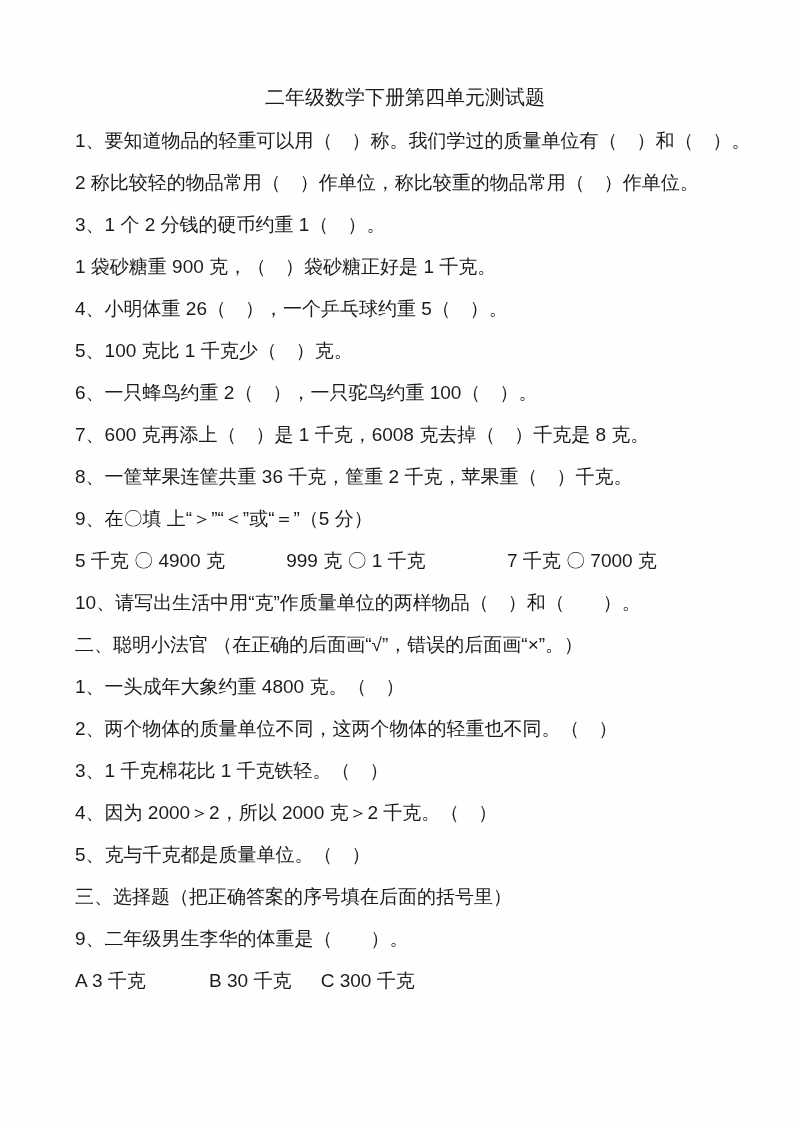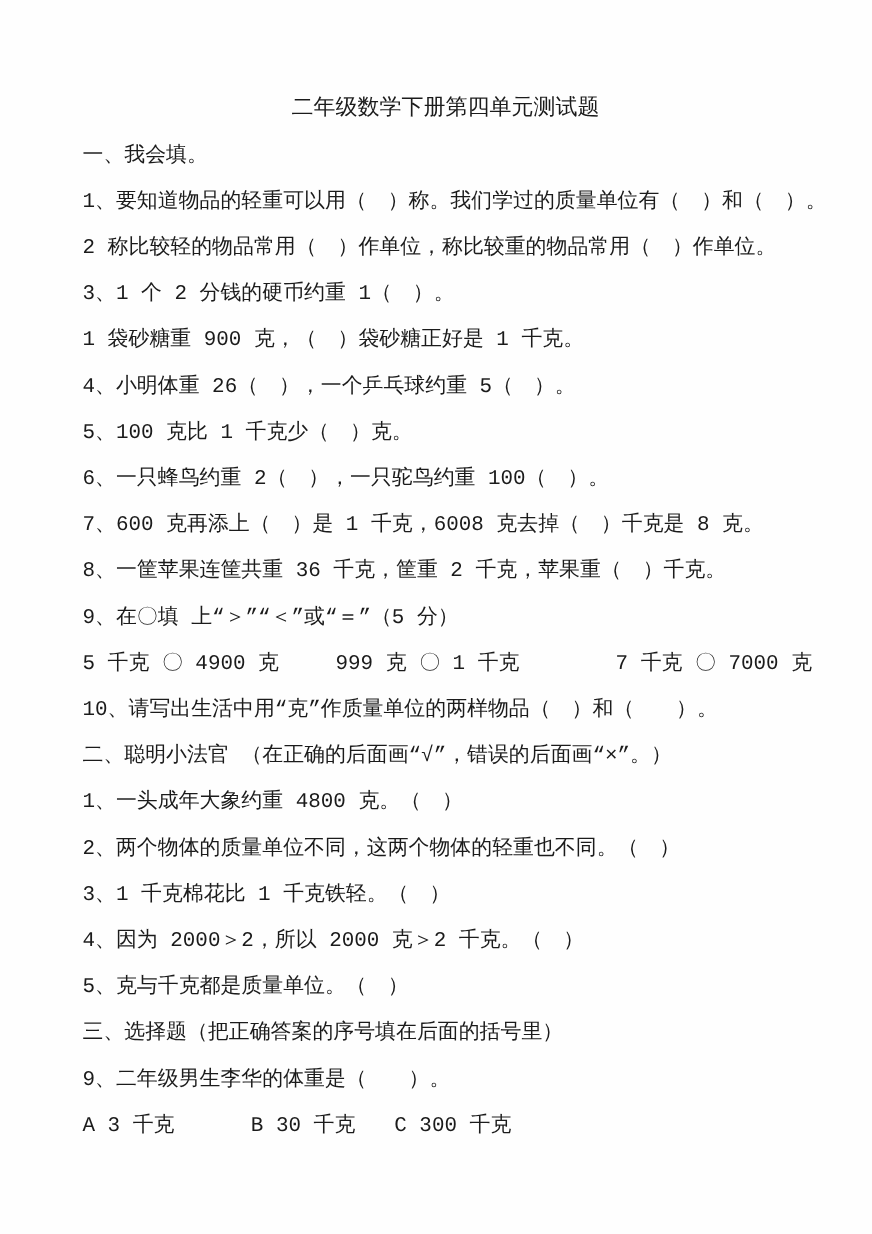--- a/index.html
+++ b/index.html
@@ -7,21 +7,21 @@
     padding: 0;
     background: #ffffff;
   }
   .page {
     position: relative;
     width: 793px;
     height: 1122px;
     background: #fefefe;
     overflow: hidden;
     color: #1b1b1b;
-    font-family: Liberation Mono, monospace;
+    font-family: Liberation Sans, sans-serif;
   }
   .title {
     position: absolute;
     top: 84px;
     left: 75px;
     width: 660px;
     margin: 0;
     font-size: 20px;
     font-weight: normal;
     text-align: center;
@@ -33,33 +33,32 @@
     left: 75px;
     width: 690px;
   }
   .line {
     height: 42px;
     margin: 0;
     font-size: 19px;
     line-height: 24px;
     white-space: nowrap;
   }
-  .compare-row span:nth-child(1) { margin-right: 40px; }
+  .compare-row span:nth-child(1) { margin-right: 56px; }
   .compare-row span:nth-child(2) { margin-right: 76px; }
   .options-row span:nth-child(1) { margin-right: 58px; }
   .options-row span:nth-child(2) { margin-right: 24px; }
 </style>
 </head>
 <body>
 
 <div class="page">
   <h1 class="title">二年级数学下册第四单元测试题</h1>
 
   <div class="content">
-    <p class="line">一、我会填。</p>
     <p class="line">1、要知道物品的轻重可以用（　）称。我们学过的质量单位有（　）和（　）。</p>
     <p class="line">2 称比较轻的物品常用（　）作单位，称比较重的物品常用（　）作单位。</p>
     <p class="line">3、1 个 2 分钱的硬币约重 1（　）。</p>
     <p class="line">1 袋砂糖重 900 克，（　）袋砂糖正好是 1 千克。</p>
     <p class="line">4、小明体重 26（　），一个乒乓球约重 5（　）。</p>
     <p class="line">5、100 克比 1 千克少（　）克。</p>
     <p class="line">6、一只蜂鸟约重 2（　），一只驼鸟约重 100（　）。</p>
     <p class="line">7、600 克再添上（　）是 1 千克，6008 克去掉（　）千克是 8 克。</p>
     <p class="line">8、一筐苹果连筐共重 36 千克，筐重 2 千克，苹果重（　）千克。</p>
     <p class="line">9、在〇填 上“＞”“＜”或“＝”（5 分）</p>

